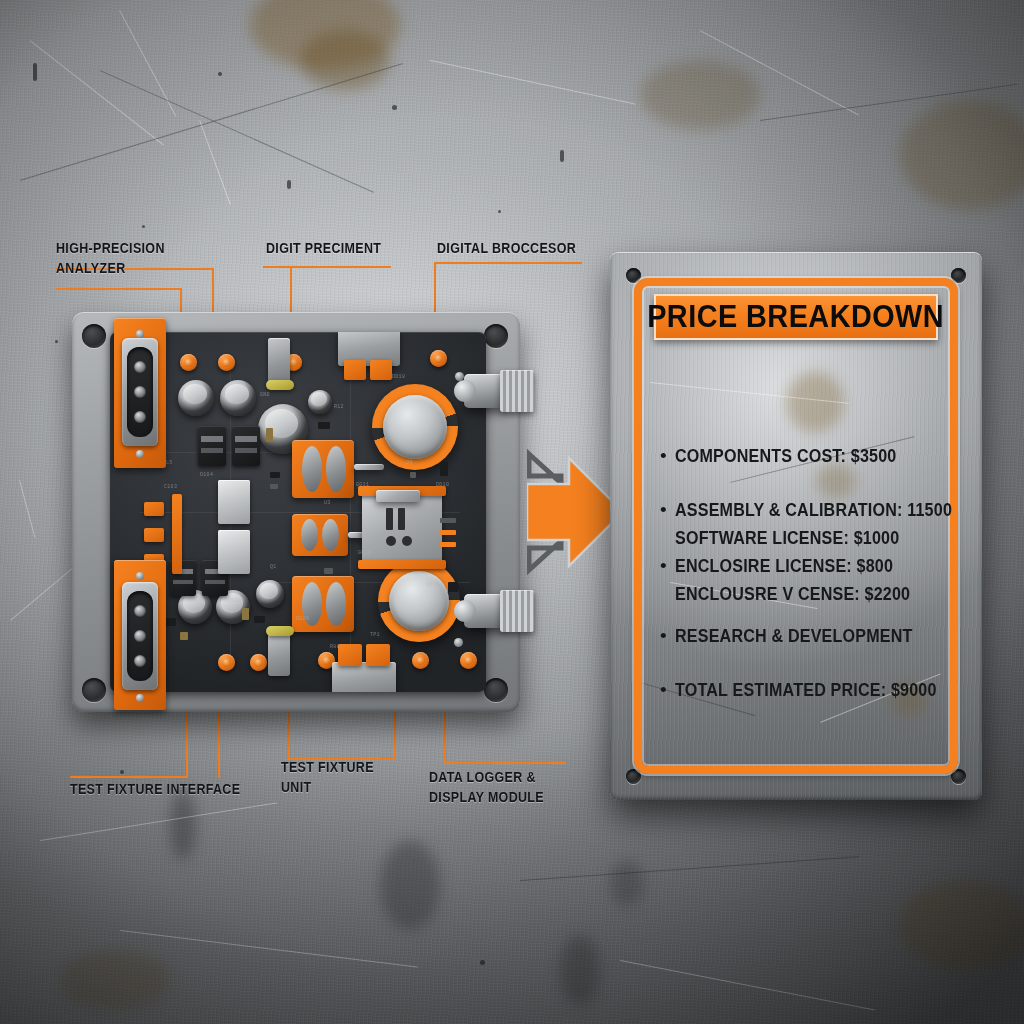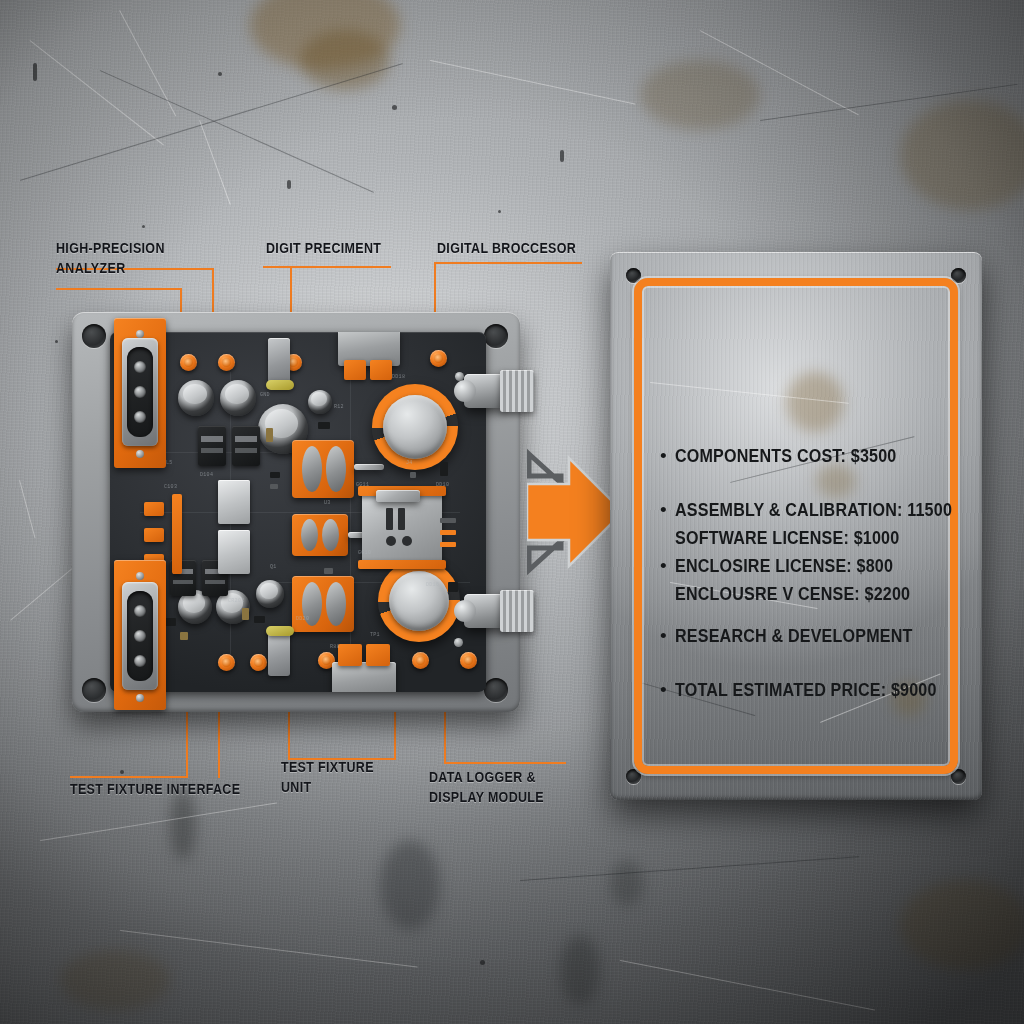--- a/index.html
+++ b/index.html
@@ -573,20 +573,23 @@
       <div class="scratch dark" style="left:30px;top:430px;width:120px;transform:rotate(16deg);"></div>
     </div>
 
     <div class="plaque-screw" style="left:16px;top:16px;"></div>
     <div class="plaque-screw" style="right:16px;top:16px;"></div>
     <div class="plaque-screw" style="left:16px;bottom:16px;"></div>
     <div class="plaque-screw" style="right:16px;bottom:16px;"></div>
 
     <div class="plaque-inner-border"></div>
 
+    <div class="title-box">
+      <div class="title-text">PRICE BREAKDOWN</div>
+    </div>
 
     <div class="bullet-list">
 
       <div class="bullet-group">
         <div class="bullet-row">
           <span class="bullet-dot">•</span>
           <span class="bullet-text">COMPONENTS COST: $3500</span>
         </div>
       </div>
 

